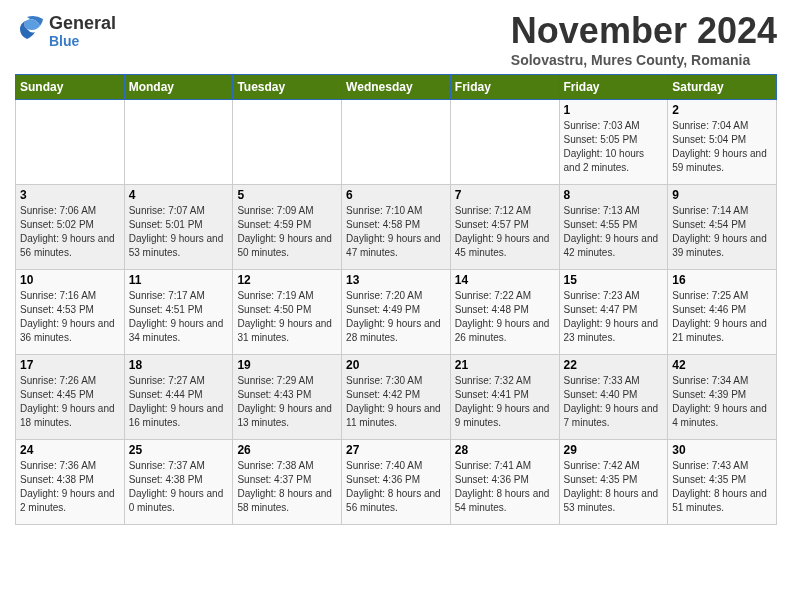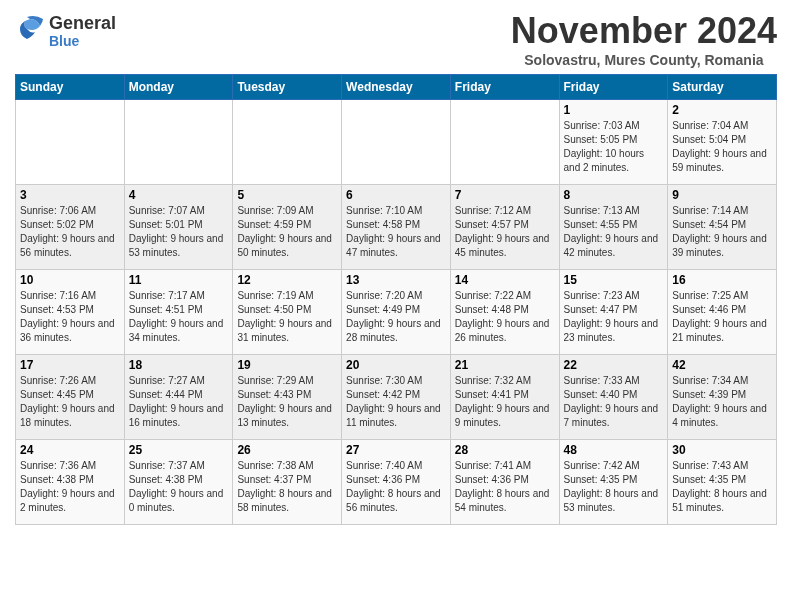--- a/index.html
+++ b/index.html
@@ -34,39 +34,39 @@
       font-size: 14px;
       font-weight: bold;
       color: #3a7bc8;
     }
     .logo-icon {
       width: 30px;
       height: 30px;
       margin-right: 4px;
     }
     .title-area {
-      text-align: center;
+      text-align: left;
     }
     .month-title {
       font-size: 36px;
       font-weight: bold;
       color: #333;
     }
     .location-subtitle {
       font-size: 14px;
       color: #555;
       font-weight: bold;
     }
     .calendar-table {
       width: 100%;
       border-collapse: collapse;
       font-size: 11px;
     }
     .calendar-table th {
-      background-color: #0369a1;
+      background-color: #4d7c0f;
       color: #fff;
       padding: 5px 4px;
       text-align: left;
       font-size: 12px;
       border: 1px solid #2a6ab7;
     }
     .calendar-table td {
       border: 1px solid #ccc;
       vertical-align: top;
       padding: 3px 4px;
@@ -248,21 +248,21 @@
         </td>
         <td>
           <div class="day-number">27</div>
           <div class="day-info">Sunrise: 7:40 AM<br>Sunset: 4:36 PM<br>Daylight: 8 hours and 56 minutes.</div>
         </td>
         <td>
           <div class="day-number">28</div>
           <div class="day-info">Sunrise: 7:41 AM<br>Sunset: 4:36 PM<br>Daylight: 8 hours and 54 minutes.</div>
         </td>
         <td>
-          <div class="day-number">48</div>
+          <div class="day-number">29</div>
           <div class="day-info">Sunrise: 7:42 AM<br>Sunset: 4:35 PM<br>Daylight: 8 hours and 53 minutes.</div>
         </td>
         <td>
           <div class="day-number">30</div>
           <div class="day-info">Sunrise: 7:43 AM<br>Sunset: 4:35 PM<br>Daylight: 8 hours and 51 minutes.</div>
         </td>
       </tr>
     </tbody>
 </table>
 

